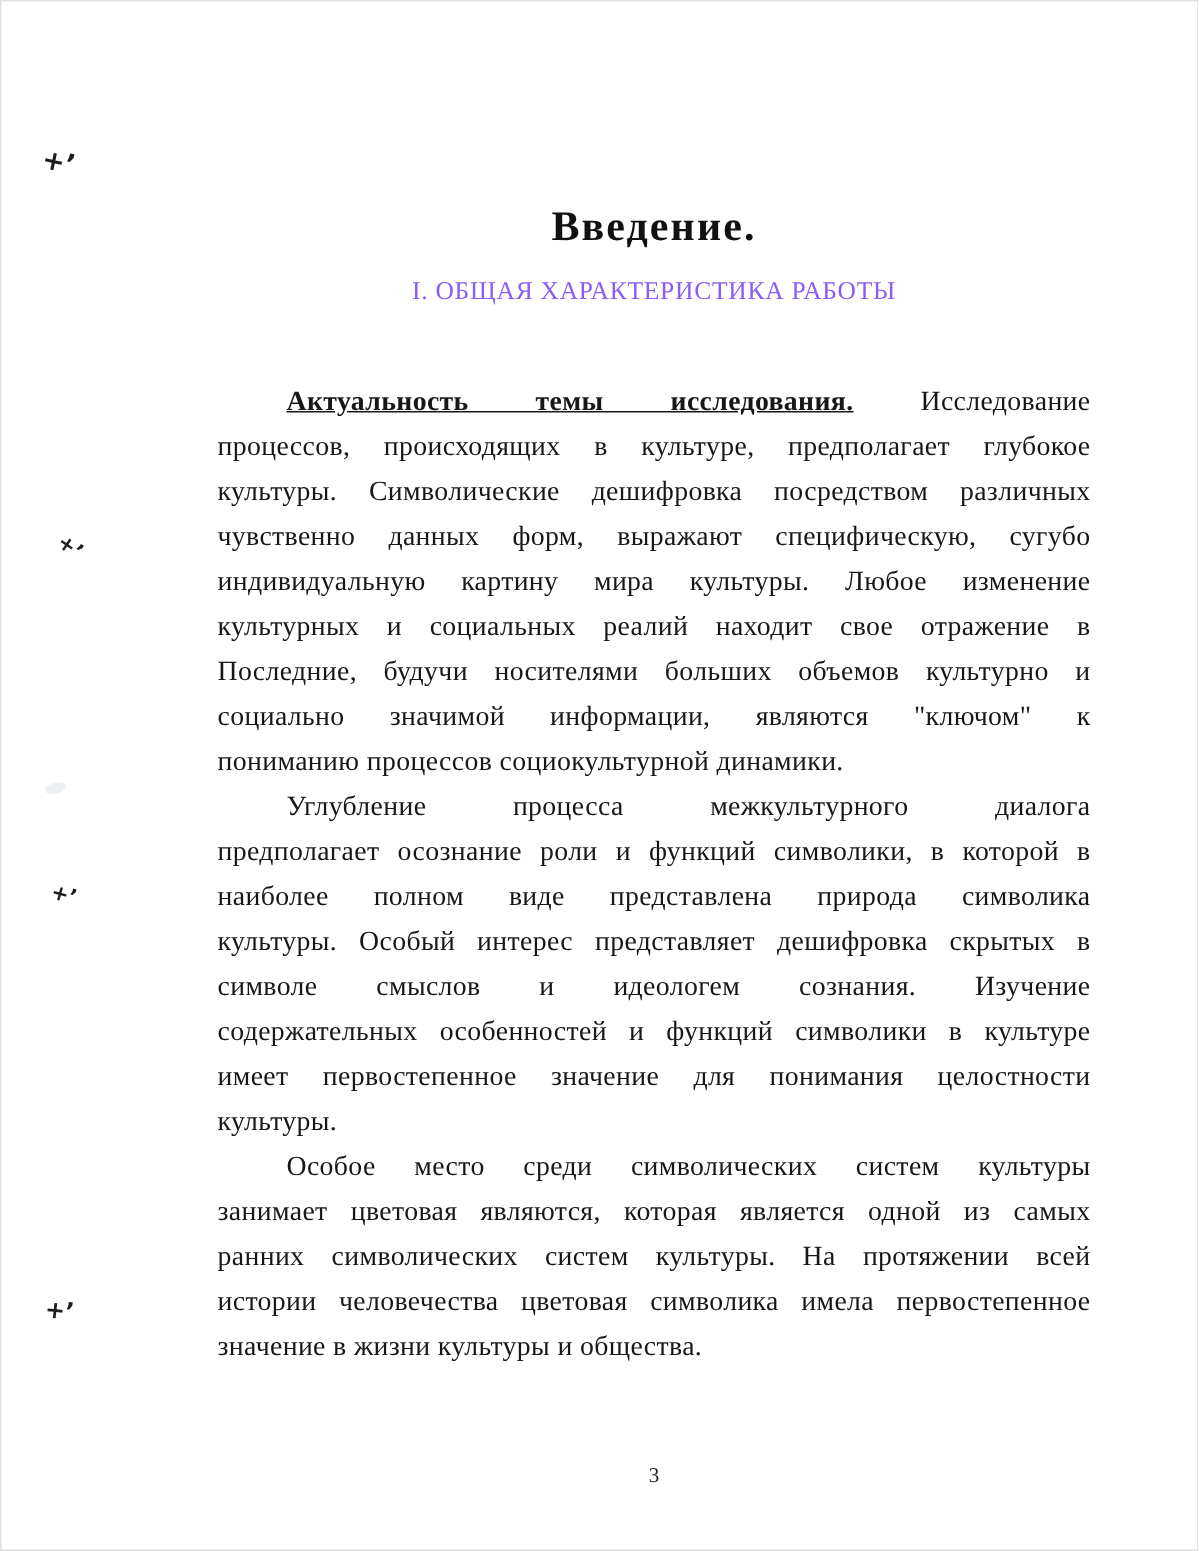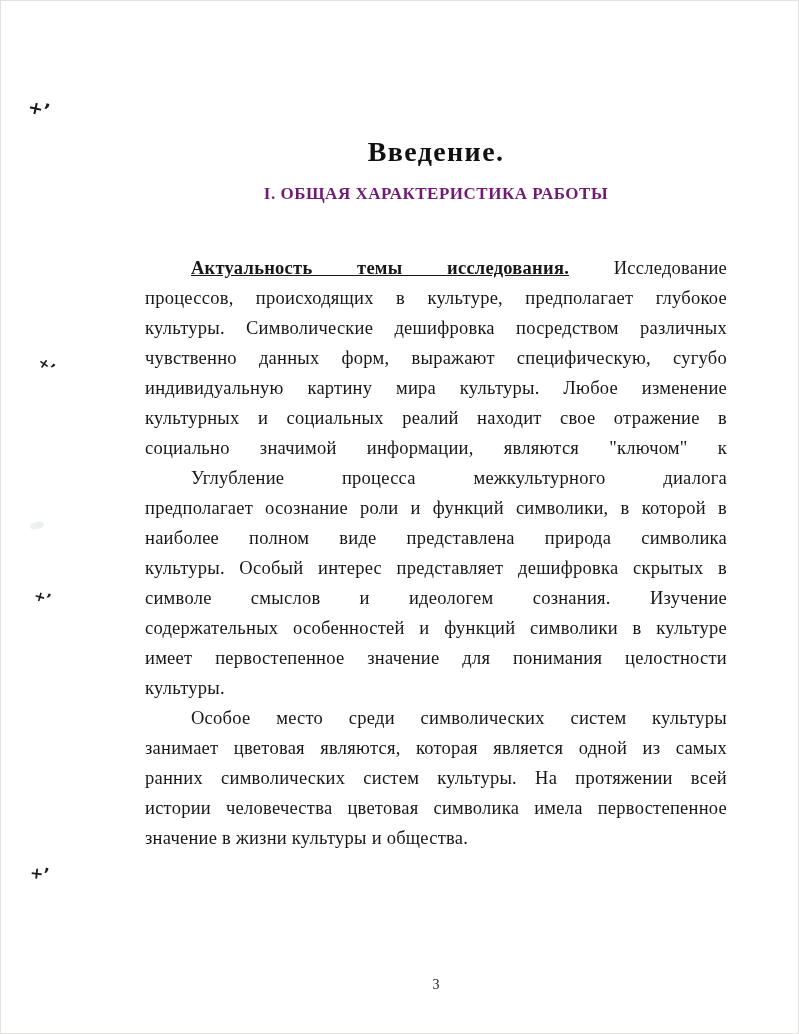--- a/index.html
+++ b/index.html
@@ -20,23 +20,23 @@
     font-size: 28px;
     font-weight: bold;
     letter-spacing: 1.4px;
     color: #111;
   }
   .h2 {
     position: absolute;
     top: 184px; left: 145px; width: 582px;
     text-align: center;
     font-size: 17px;
-    font-weight: bold;
+    font-weight: normal;
     letter-spacing: 0.5px;
-    color: #701a75;
+    color: #8b5cf6;
   }
   .textblock {
     position: absolute;
     top: 253px; left: 145px; width: 582px;
     font-size: 18.5px;
     line-height: 30px;
     letter-spacing: 0.25px;
   }
   .ln {
     text-align: justify;
@@ -84,21 +84,23 @@
   <div class="h2">I. ОБЩАЯ ХАРАКТЕРИСТИКА РАБОТЫ</div>
 
   <div class="textblock">
 
     <div class="ln indent"><span class="lead">Актуальность темы исследования.</span> <span>Исследование</span></div>
     <div class="ln">процессов, происходящих в культуре, предполагает глубокое</div>
     <div class="ln">культуры. Символические дешифровка посредством различных</div>
     <div class="ln">чувственно данных форм, выражают специфическую, сугубо</div>
     <div class="ln">индивидуальную картину мира культуры. Любое изменение</div>
     <div class="ln">культурных и социальных реалий находит свое отражение в</div>
+    <div class="ln">Последние, будучи носителями больших объемов культурно и</div>
     <div class="ln">социально значимой информации, являются "ключом" к</div>
+    <div class="ln end">пониманию процессов социокультурной динамики.</div>
 
     <div class="ln indent">Углубление процесса межкультурного диалога</div>
     <div class="ln">предполагает осознание роли и функций символики, в которой в</div>
     <div class="ln">наиболее полном виде представлена природа символика</div>
     <div class="ln">культуры. Особый интерес представляет дешифровка скрытых в</div>
     <div class="ln">символе смыслов и идеологем сознания. Изучение</div>
     <div class="ln">содержательных особенностей и функций символики в культуре</div>
     <div class="ln">имеет первостепенное значение для понимания целостности</div>
     <div class="ln end">культуры.</div>
 

